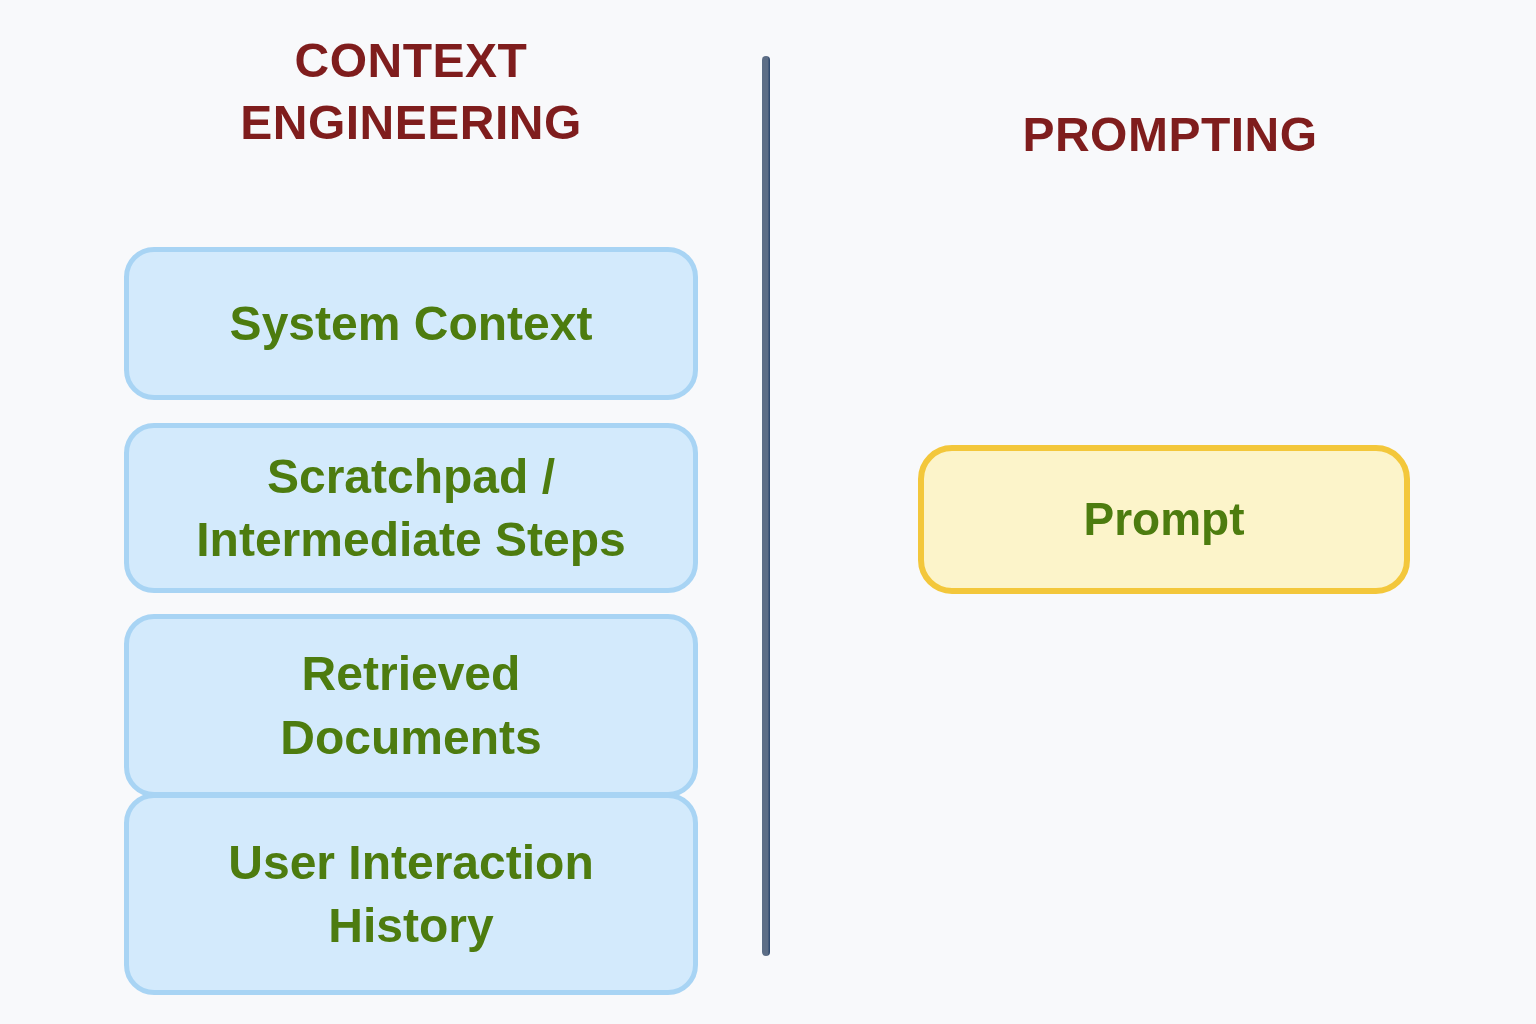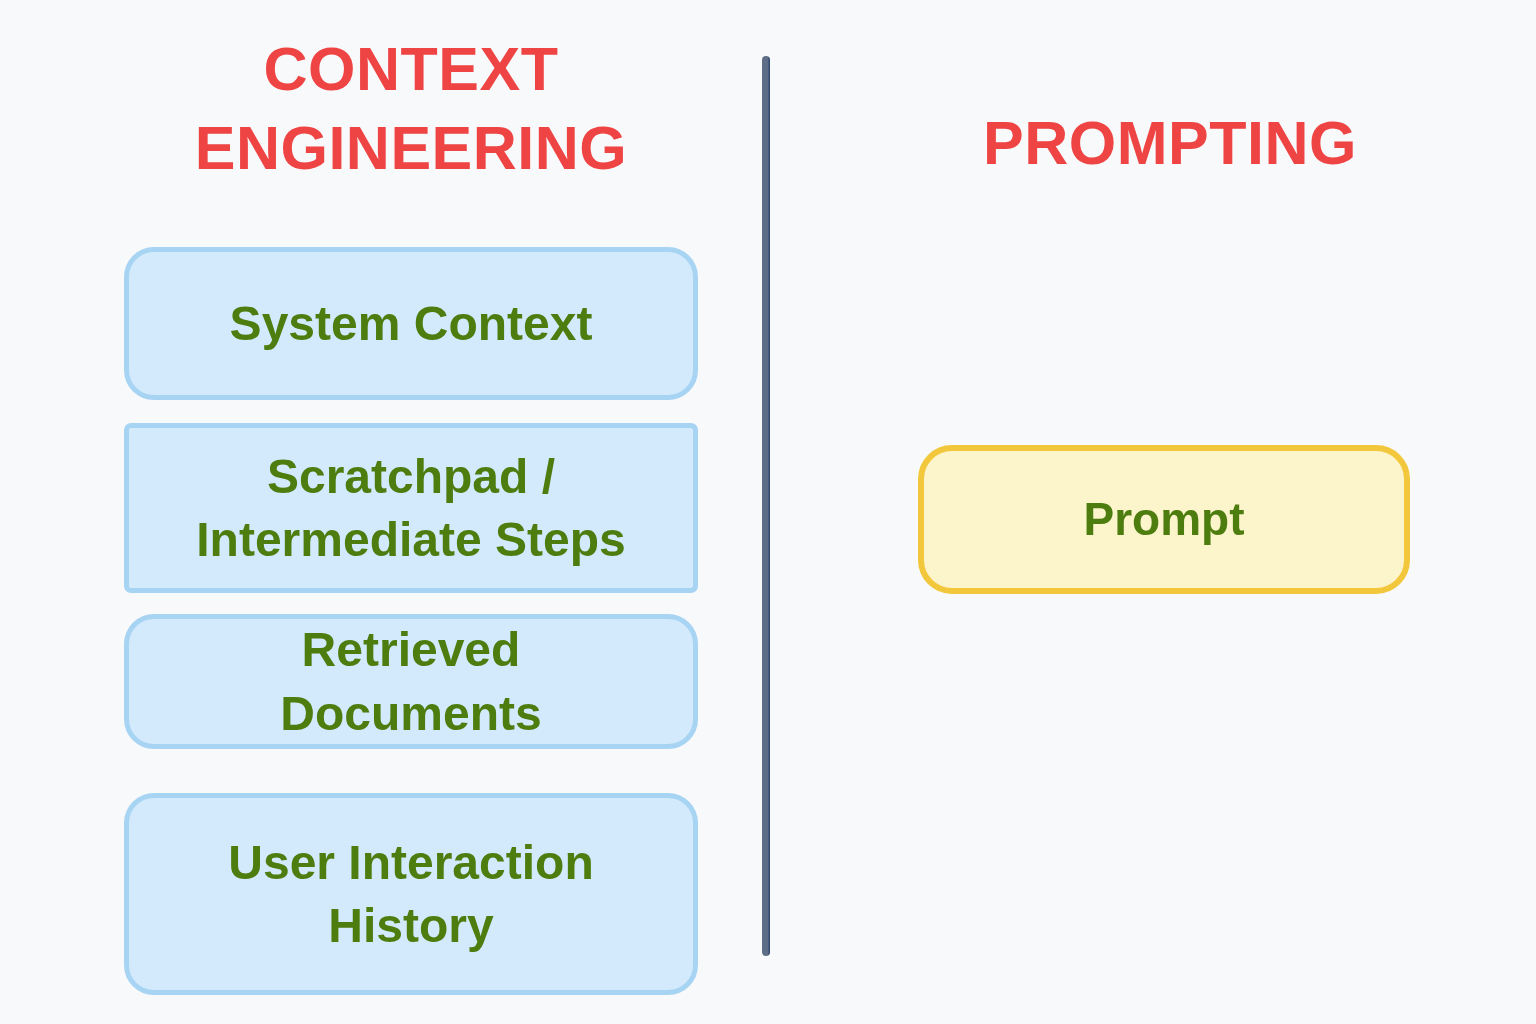--- a/index.html
+++ b/index.html
@@ -10,23 +10,23 @@
     position: relative;
     width: 1536px;
     height: 1024px;
     background: #f8f9fb;
     font-family: "Liberation Sans", sans-serif;
     overflow: hidden;
   }
   .col-title {
     position: absolute;
     font-weight: 800;
-    font-size: 61px;
+    font-size: 48px;
     line-height: 1.3;
-    color: #ef4444;
+    color: #7f1d1d;
     text-align: center;
     white-space: pre-line;
     letter-spacing: 0.5px;
   }
   .col-title.left {
     left: 91px;
     top: 30px;
     width: 640px;
   }
   .col-title.right {
@@ -57,22 +57,22 @@
     white-space: pre-line;
   }
   .box.blue {
     left: 124px;
     width: 574px;
     background: #d3eafc;
     border: 5px solid #a8d4f4;
     border-radius: 30px;
   }
   .box.b1 { top: 247px; height: 153px; }
-  .box.b2 { top: 423px; height: 170px; border-radius: 7px; }
-  .box.b3 { top: 614px; height: 135px; }
+  .box.b2 { top: 423px; height: 170px; }
+  .box.b3 { top: 614px; height: 183px; }
   .box.b4 { top: 793px; height: 202px; }
   .box.yellow {
     left: 918px;
     top: 445px;
     width: 492px;
     height: 149px;
     background: #fcf4ca;
     border: 6px solid #f3c73b;
     border-radius: 34px;
     font-size: 46px;

